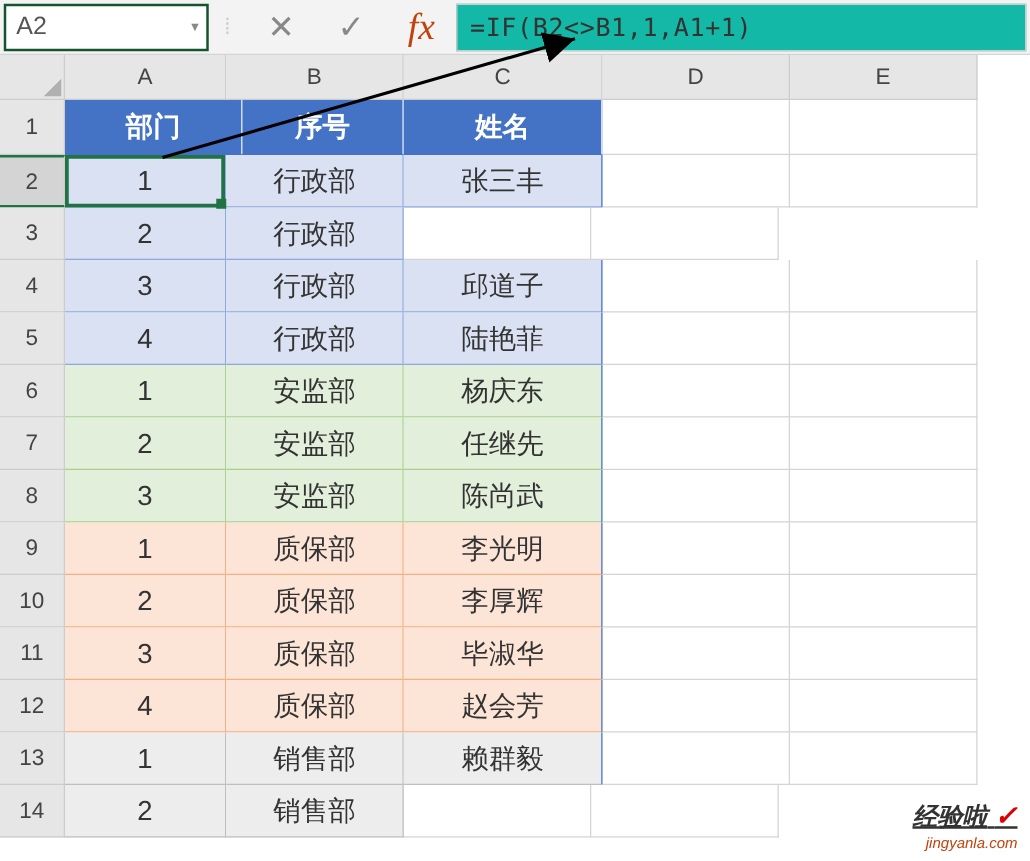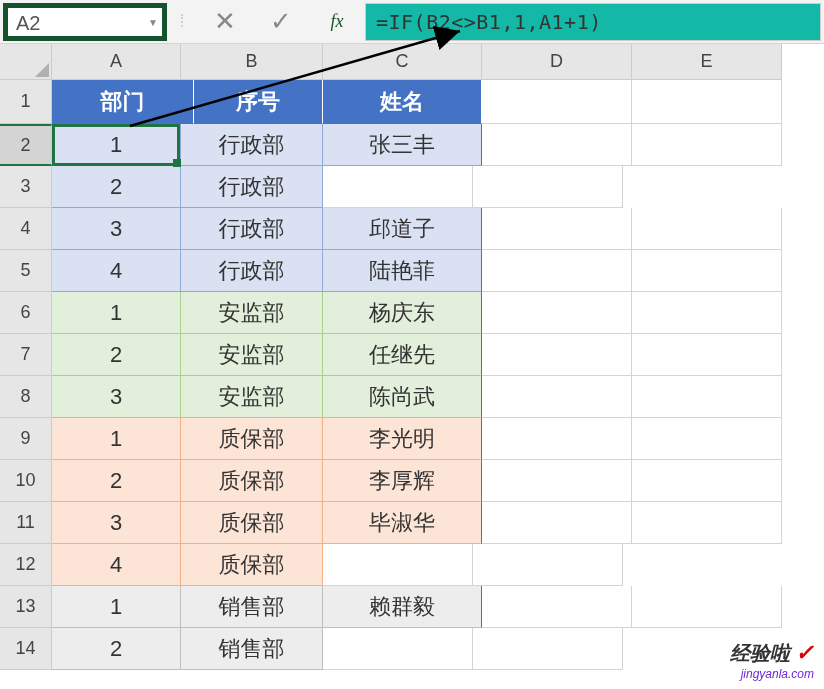--- a/index.html
+++ b/index.html
@@ -1,23 +1,23 @@
 <!DOCTYPE html>
 <html><head>
   <meta charset="utf-8">
   <style>
     * { box-sizing: border-box; margin: 0; padding: 0; }
     body { font-family: "Microsoft YaHei", Arial, sans-serif; background: #fff; width: 824px; height: 689px; position: relative; overflow: hidden; }
     
     .formula-bar { display: flex; align-items: center; height: 44px; background: #f3f3f3; border-bottom: 1px solid #d4d4d4; }
-    .name-box { width: 164px; height: 38px; background: #fff; border: 5px solid #14532d; margin: 3px 0 3px 3px; padding: 4px 8px; font-size: 20px; color: #555; display: flex; align-items: flex-start; position: relative; }
+    .name-box { width: 164px; height: 38px; background: #fff; border: 2px solid #14532d; margin: 3px 0 3px 3px; padding: 4px 8px; font-size: 20px; color: #555; display: flex; align-items: center; position: relative; }
     .name-box-dropdown { position: absolute; right: 4px; top: 50%; transform: translateY(-50%); color: #888; font-size: 10px; }
     .fb-sep { width: 30px; display: flex; justify-content: center; align-items: center; color: #ccc; font-size: 18px; }
     .fb-btn { width: 56px; height: 38px; display: flex; justify-content: center; align-items: center; color: #888; font-size: 26px; cursor: pointer; }
-    .fb-fx { font-style: italic; font-family: "Times New Roman", serif; color: #14532d; font-size: 18px; text-align: right; }
+    .fb-fx { font-style: italic; font-family: "Times New Roman", serif; color: #c2410c; font-size: 30px; text-align: right; }
     .formula-input { flex: 1; height: 38px; background: #14b8a6; border: 1px solid #ccc; margin: 3px 3px 3px 0; padding: 4px 10px; font-size: 20px; font-family: Consolas, monospace; color: #333; display: flex; align-items: center; letter-spacing: 0.5px; }
     
     .sheet-area { position: relative; }
     .grid-wrap { display: flex; }
     .corner { width: 52px; height: 36px; background: #e6e6e6; border-right: 1px solid #ccc; border-bottom: 1px solid #ccc; position: relative; }
     .corner::after { content: ""; position: absolute; right: 2px; bottom: 2px; width: 0; height: 0; border-left: 14px solid transparent; border-bottom: 14px solid #b0b0b0; }
     .col-headers { display: flex; }
     .col-h { height: 36px; background: #e6e6e6; border-right: 1px solid #ccc; border-bottom: 1px solid #ccc; display: flex; align-items: center; justify-content: center; font-size: 18px; color: #444; font-family: Arial, sans-serif; }
     .row-h { width: 52px; background: #e6e6e6; border-right: 1px solid #ccc; border-bottom: 1px solid #ccc; display: flex; align-items: center; justify-content: center; font-size: 18px; color: #444; font-family: Arial, sans-serif; }
     .row-h.sel { background: #d4d4d4; border-top: 2px solid #217346; border-bottom: 2px solid #217346; }
@@ -42,23 +42,23 @@
     .cell.data.ccol { border-right: 1px solid #4472c4; }
     
     .row.header-row { height: 44px; }
     
     .sel-box { position: absolute; border: 3px solid #217346; background: transparent; pointer-events: none; }
     .fill-handle { position: absolute; width: 8px; height: 8px; background: #217346; right: -4px; bottom: -4px; }
     
     .arrow-svg { position: absolute; pointer-events: none; }
     
     .watermark { position: absolute; right: 10px; bottom: 8px; text-align: right; }
-    .wm-main { font-size: 20px; font-weight: bold; color: #333; font-style: italic; }
+    .wm-main { font-size: 20px; font-weight: bold; color: #333; font-style: italic; text-decoration: underline; }
     .wm-check { color: #d00; font-size: 22px; }
-    .wm-sub { font-size: 12px; color: #6d28d9; font-style: italic; font-family: Arial, sans-serif; }
+    .wm-sub { font-size: 12px; color: #c2410c; font-style: italic; font-family: Arial, sans-serif; }
   </style>
 </head>
 <body>
 
 <div class="formula-bar">
   <div class="name-box">
     <span>A2</span>
     <span class="name-box-dropdown">▼</span>
   </div>
   <div class="fb-sep">⁞</div>
@@ -173,20 +173,21 @@
     <div class="cell data w-a">3</div>
     <div class="cell data w-b">质保部</div>
     <div class="cell data ccol w-c">毕淑华</div>
     <div class="cell w-d"></div>
     <div class="cell w-e"></div>
       </div>
       <div class="row orange-row">
     <div class="row-h">12</div>
     <div class="cell data w-a">4</div>
     <div class="cell data w-b">质保部</div>
+    <div class="cell data ccol w-c">赵会芳</div>
     <div class="cell w-d"></div>
     <div class="cell w-e"></div>
       </div>
       <div class="row gray-row">
     <div class="row-h">13</div>
     <div class="cell data w-a">1</div>
     <div class="cell data w-b">销售部</div>
     <div class="cell data ccol w-c">赖群毅</div>
     <div class="cell w-d"></div>
     <div class="cell w-e"></div>

